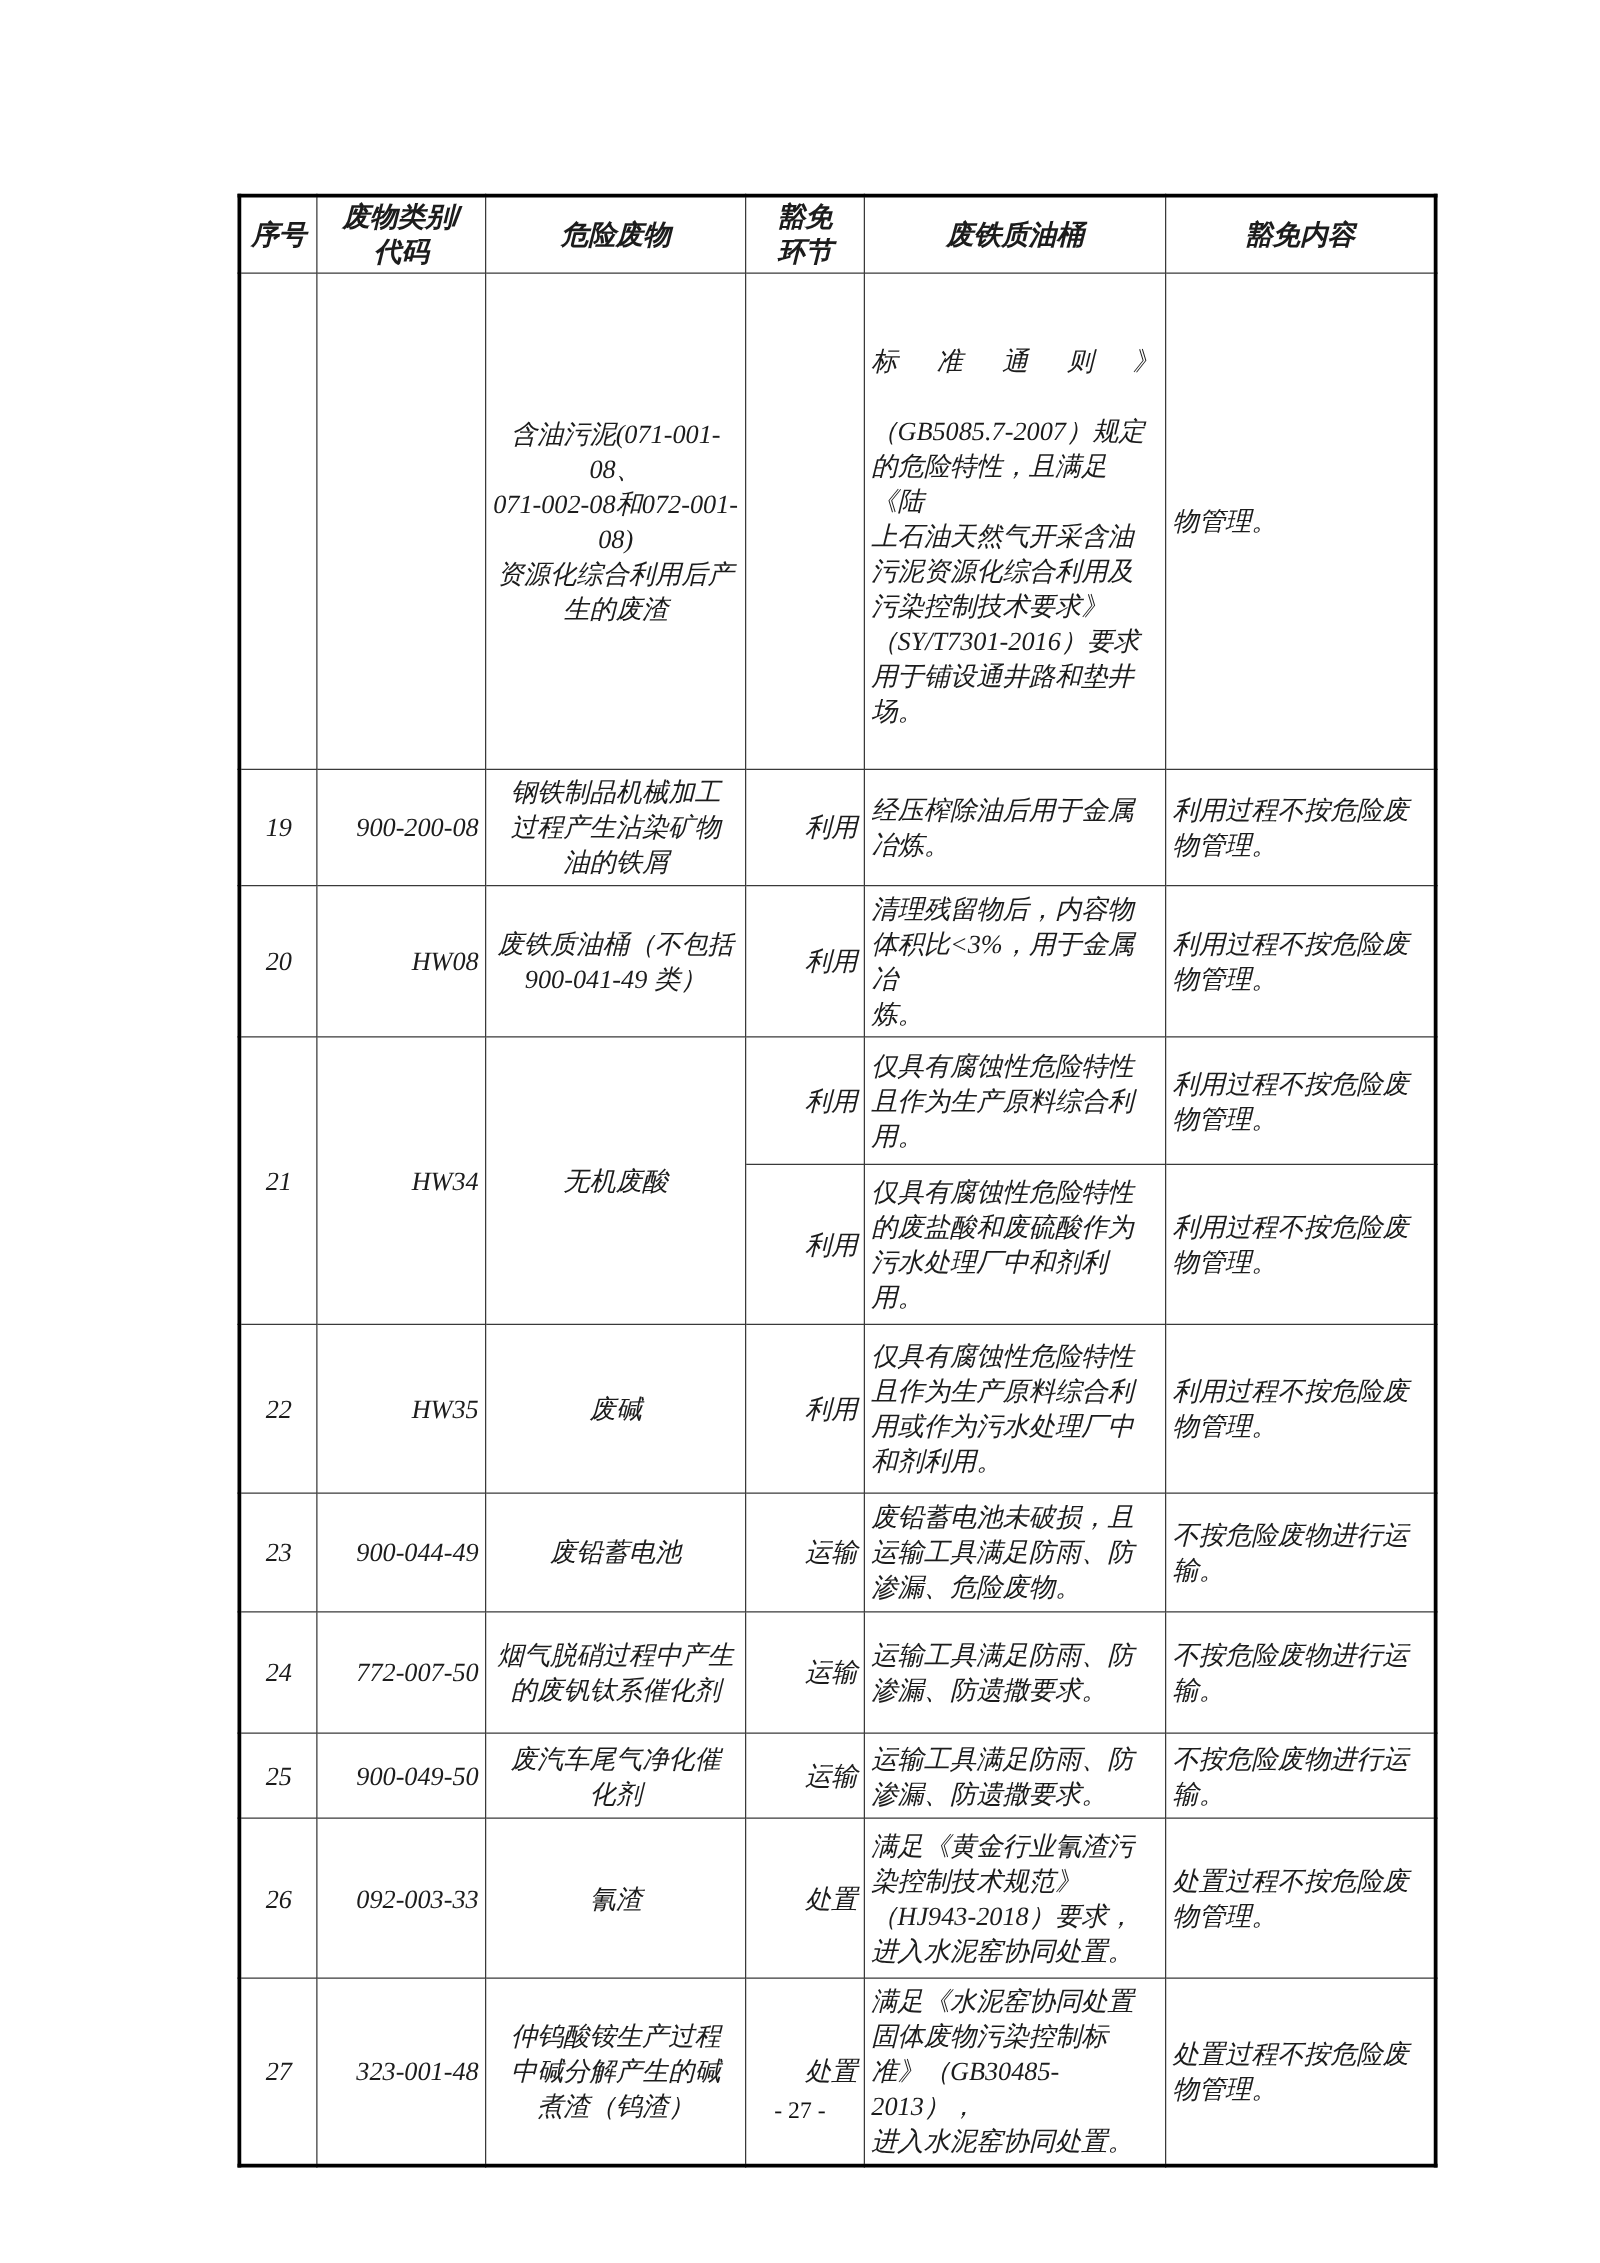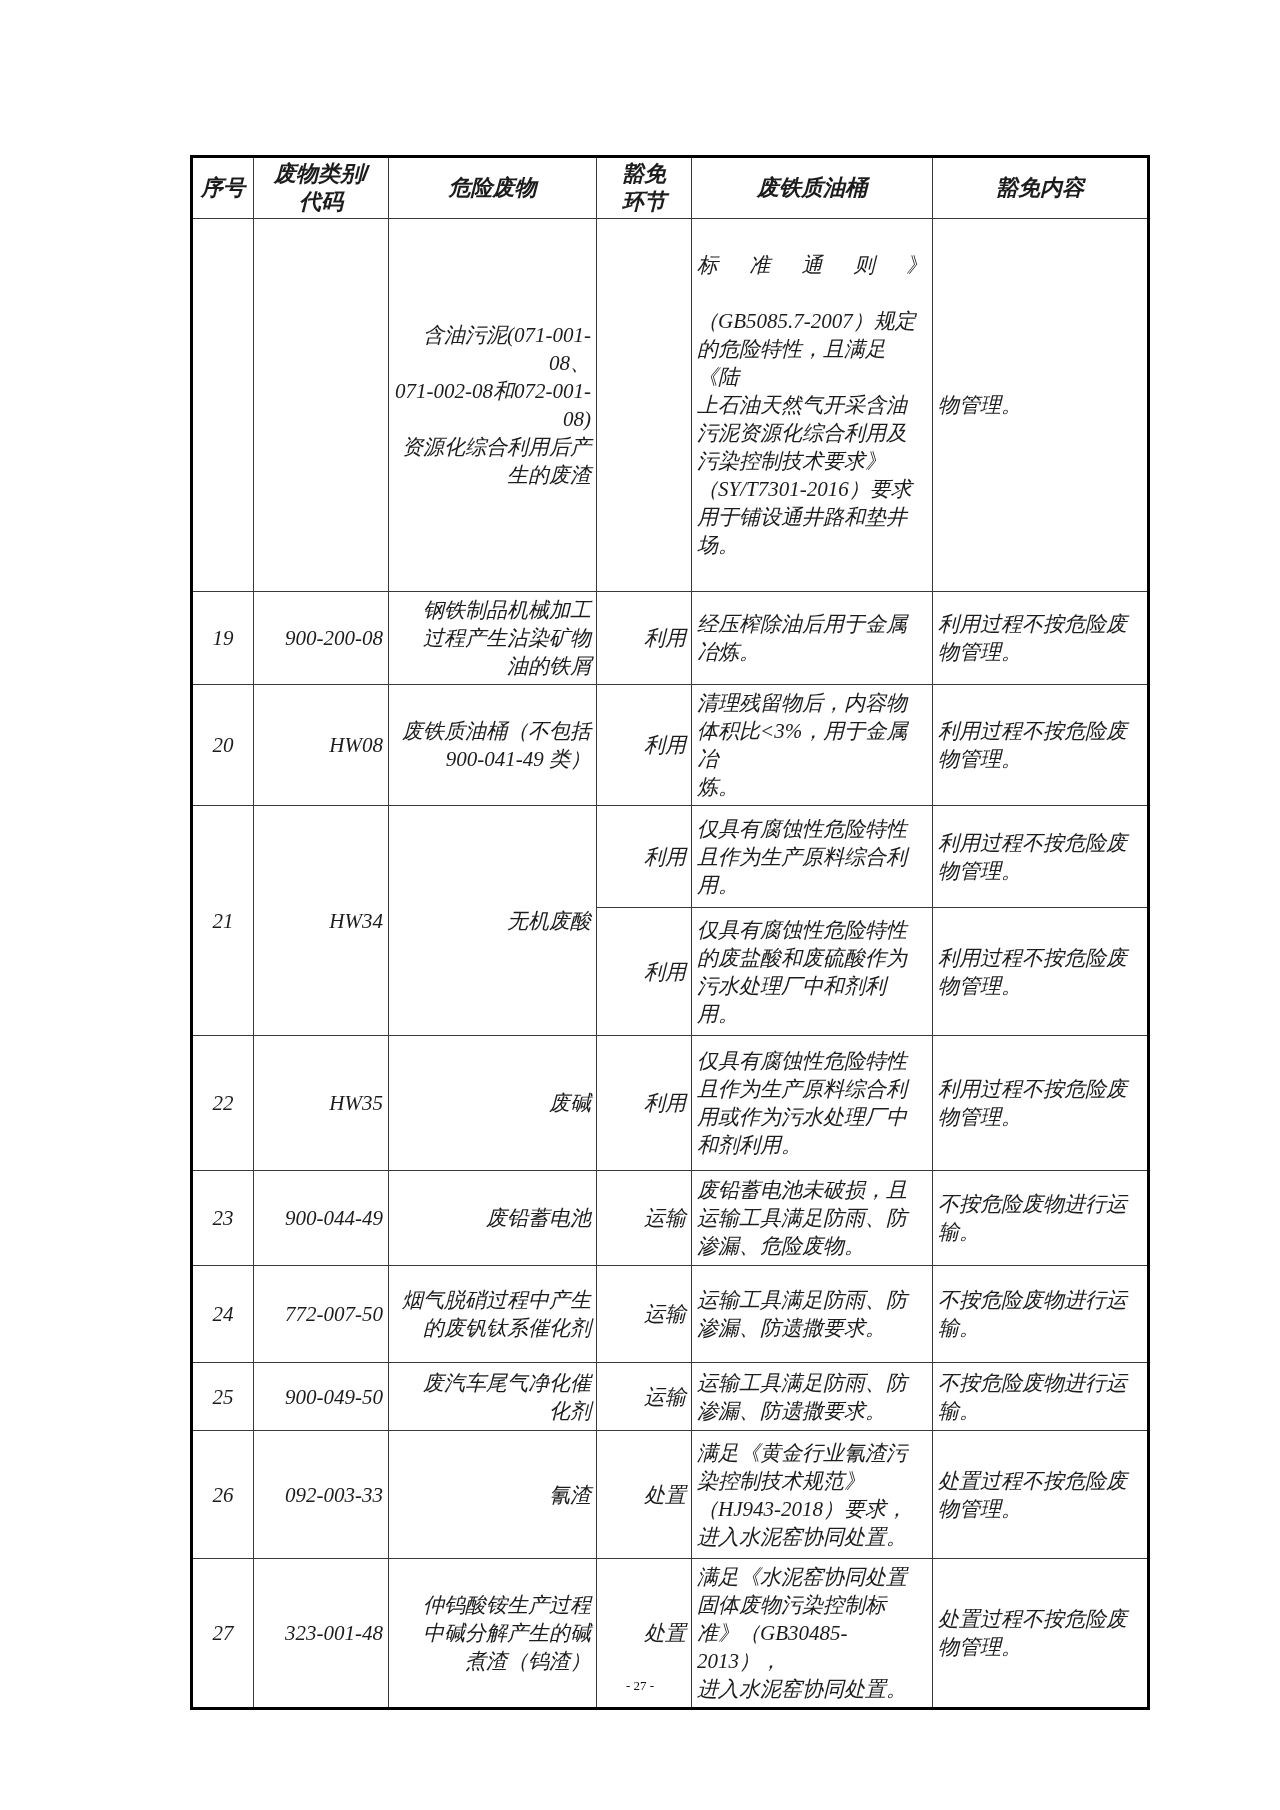--- a/index.html
+++ b/index.html
@@ -33,33 +33,33 @@
   }
   .doc-table th {
     font-family: "Liberation Sans", "DejaVu Sans", sans-serif;
     font-weight: bold;
     font-size: 22px;
     text-align: center;
     padding: 2px;
   }
   .c-no     { text-align: center; padding-left: 2px; padding-right: 2px; }
   .c-code   { text-align: right; padding-left: 5px; }
-  .c-waste  { text-align: right; padding-left: 8px; padding-right: 6px; }
+  .c-waste  { text-align: center; padding-left: 8px; padding-right: 6px; }
   .c-stage  { text-align: right; }
   .c-cond   { text-align: left; padding-left: 6px; padding-right: 4px; }
   .c-cont   { text-align: left; padding-left: 5px; padding-right: 4px; }
   .vtop     { vertical-align: top; }
-  .spread   { text-align: justify; text-align-last: justify; white-space: normal; }
+  .spread   { text-align: justify; text-align-last: justify; white-space: normal; margin-top: 24px; }
   .footer {
     position: absolute;
     top: 1678px;
     left: 0;
     width: 1280px;
     text-align: center;
-    font-size: 13px;
+    font-size: 19px;
     color: #111;
   }
 </style>
 </head>
 <body>
 
 <div class="page">
 
   <table class="doc-table">
     <colgroup>

